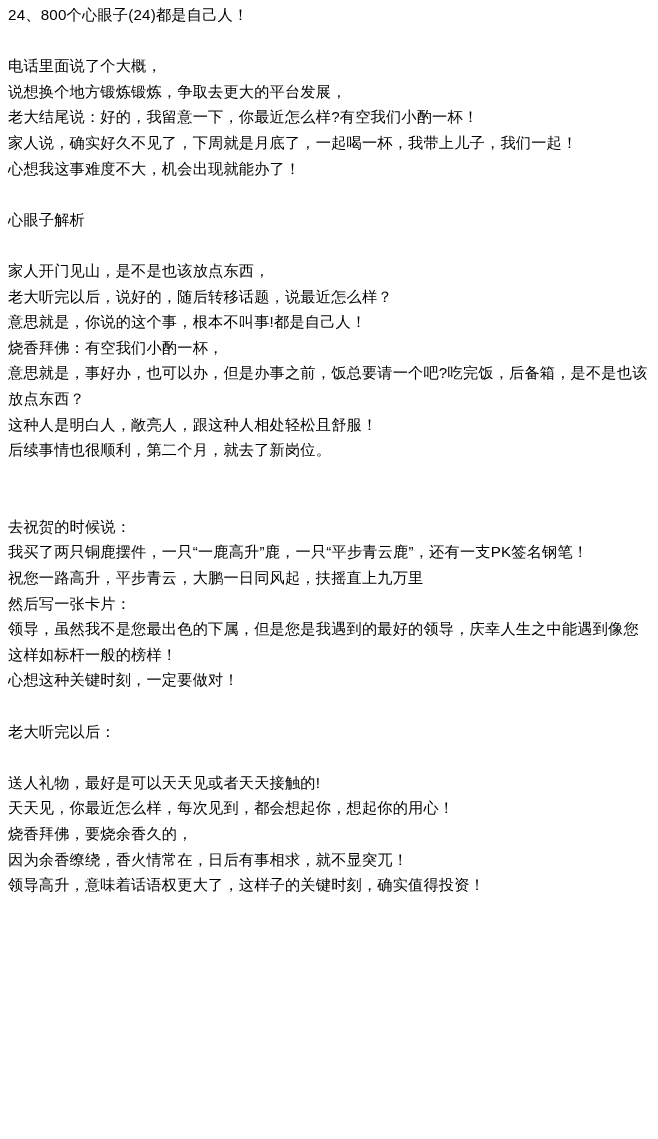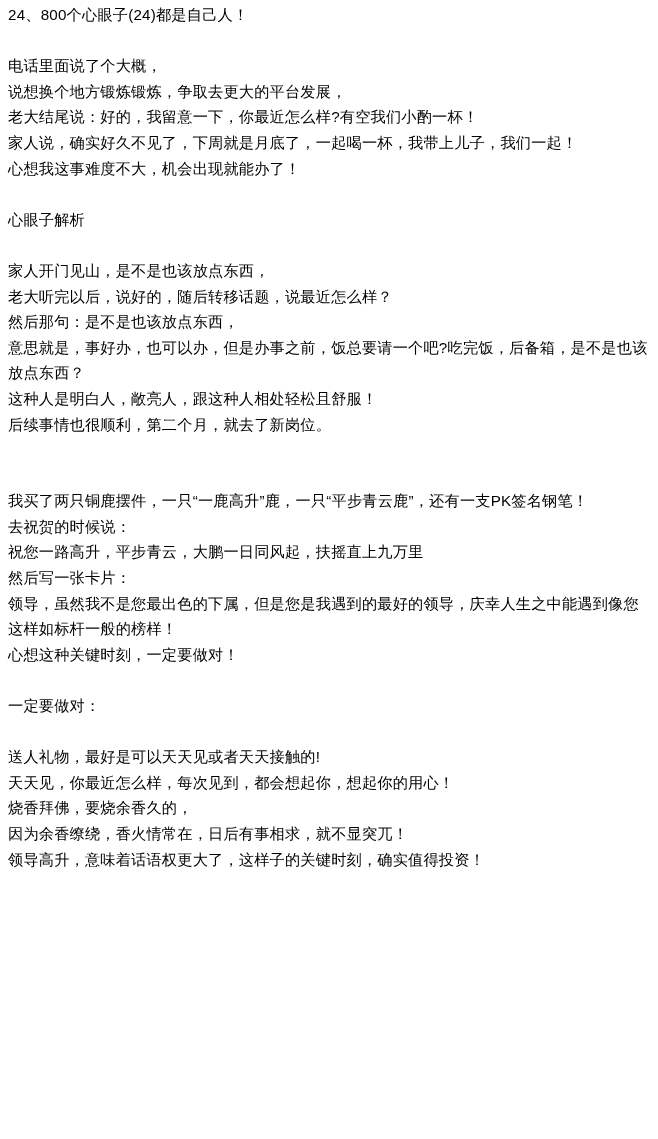--- a/index.html
+++ b/index.html
@@ -56,34 +56,35 @@
       <p class="para">电话里面说了个大概，</p>
       <p class="para">说想换个地方锻炼锻炼，争取去更大的平台发展，</p>
       <p class="para">老大结尾说：好的，我留意一下，你最近怎么样?有空我们小酌一杯！</p>
       <p class="para">家人说，确实好久不见了，下周就是月底了，一起喝一杯，我带上儿子，我们一起！</p>
       <p class="para">心想我这事难度不大，机会出现就能办了！</p>
       <div class="spacer"></div>
       <p class="para">心眼子解析</p>
       <div class="spacer"></div>
       <p class="para">家人开门见山，是不是也该放点东西，</p>
       <p class="para">老大听完以后，说好的，随后转移话题，说最近怎么样？</p>
-      <p class="para">然后那句：是不是也该放点东西，</p>
+      <p class="para">意思就是，你说的这个事，根本不叫事!都是自己人！</p>
+      <p class="para">烧香拜佛：有空我们小酌一杯，</p>
       <p class="para">意思就是，事好办，也可以办，但是办事之前，饭总要请一个吧?吃完饭，后备箱，是不是也该放点东西？</p>
       <p class="para">这种人是明白人，敞亮人，跟这种人相处轻松且舒服！</p>
       <p class="para">后续事情也很顺利，第二个月，就去了新岗位。</p>
       <div class="spacer"></div>
       <div class="spacer"></div>
+      <p class="para">去祝贺的时候说：</p>
       <p class="para">我买了两只铜鹿摆件，一只“一鹿高升”鹿，一只“平步青云鹿”，还有一支PK签名钢笔！</p>
-      <p class="para">去祝贺的时候说：</p>
       <p class="para">祝您一路高升，平步青云，大鹏一日同风起，扶摇直上九万里</p>
       <p class="para">然后写一张卡片：</p>
       <p class="para">领导，虽然我不是您最出色的下属，但是您是我遇到的最好的领导，庆幸人生之中能遇到像您这样如标杆一般的榜样！</p>
       <p class="para">心想这种关键时刻，一定要做对！</p>
       <div class="spacer"></div>
-      <p class="para">一定要做对：</p>
+      <p class="para">老大听完以后：</p>
       <div class="spacer"></div>
       <p class="para">送人礼物，最好是可以天天见或者天天接触的!</p>
       <p class="para">天天见，你最近怎么样，每次见到，都会想起你，想起你的用心！</p>
       <p class="para">烧香拜佛，要烧余香久的，</p>
       <p class="para">因为余香缭绕，香火情常在，日后有事相求，就不显突兀！</p>
       <p class="para">领导高升，意味着话语权更大了，这样子的关键时刻，确实值得投资！</p>
     </div>
 </div>
 
 </body></html>

